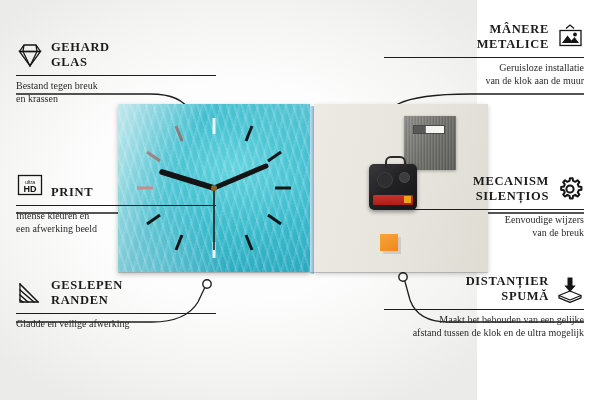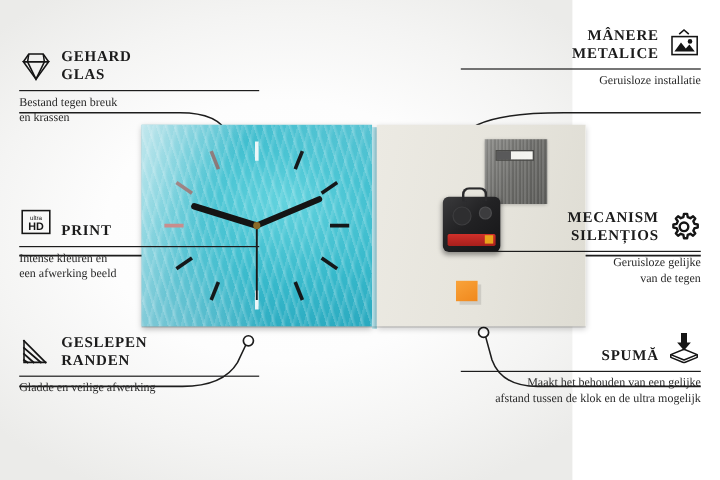--- a/index.html
+++ b/index.html
@@ -277,54 +277,55 @@
         </svg>
       </span>
       <span class="f-title">
         <span>MÂNERE</span><br>
         <span>METALICE</span>
       </span>
     </div>
     <div class="f-rule"></div>
     <div class="f-desc">
       <span>Geruisloze installatie</span><br>
+      <span>van de klok aan de muur</span>
     </div>
   </div>
 
   <div class="feature right" id="feat-mech">
     <div class="f-head">
       <span class="f-icon">
         <svg viewBox="0 0 28 28" fill="none" stroke="#151515" stroke-width="2">
           <path d="M14 3.2 l2.6 0 .5 2.7 2.2 .95 2.25-1.6 1.85 1.85-1.6 2.25 .95 2.2 2.7 .5 0 2.6 -2.7 .5 -.95 2.2 1.6 2.25 -1.85 1.85 -2.25-1.6 -2.2 .95 -.5 2.7 -2.6 0 -.5-2.7 -2.2-.95 -2.25 1.6 -1.85-1.85 1.6-2.25 -.95-2.2 -2.7-.5 0-2.6 2.7-.5 .95-2.2 -1.6-2.25 1.85-1.85 2.25 1.6 2.2-.95 .5-2.7 z" stroke-linejoin="round"></path>
           <circle cx="14" cy="14" r="3.6"></circle>
         </svg>
       </span>
       <span class="f-title">
         <span>MECANISM</span><br>
         <span>SILENȚIOS</span>
       </span>
     </div>
     <div class="f-rule"></div>
     <div class="f-desc">
-      <span>Geruisloze gelijke</span><br>
-      <span>van de tegen</span>
+      <span>Eenvoudige wijzers</span><br>
+      <span>van de breuk</span>
     </div>
   </div>
 
   <div class="feature right" id="feat-spacer">
     <div class="f-head">
       <span class="f-icon">
         <svg viewBox="0 0 28 28" fill="none" stroke="#151515" stroke-width="1.3" stroke-linejoin="round">
           <path d="M11.5 2.5 h5 v8 h3.2 L14 17 L8.3 10.5 h3.2 z" fill="#151515" stroke="none"></path>
           <path d="M14 16 L25 20.5 L14 25 L3 20.5 z"></path>
           <path d="M3 20.5 v2.3 L14 27.3 L25 22.8 v-2.3"></path>
         </svg>
       </span>
       <span class="f-title">
-        <br>
+        <span>DISTANȚIER</span><br>
         <span>SPUMĂ</span>
       </span>
     </div>
     <div class="f-rule"></div>
     <div class="f-desc">
       <span>Maakt het behouden van een gelijke</span><br>
       <span>afstand tussen de klok en de ultra mogelijk</span>
     </div>
   </div>
 

